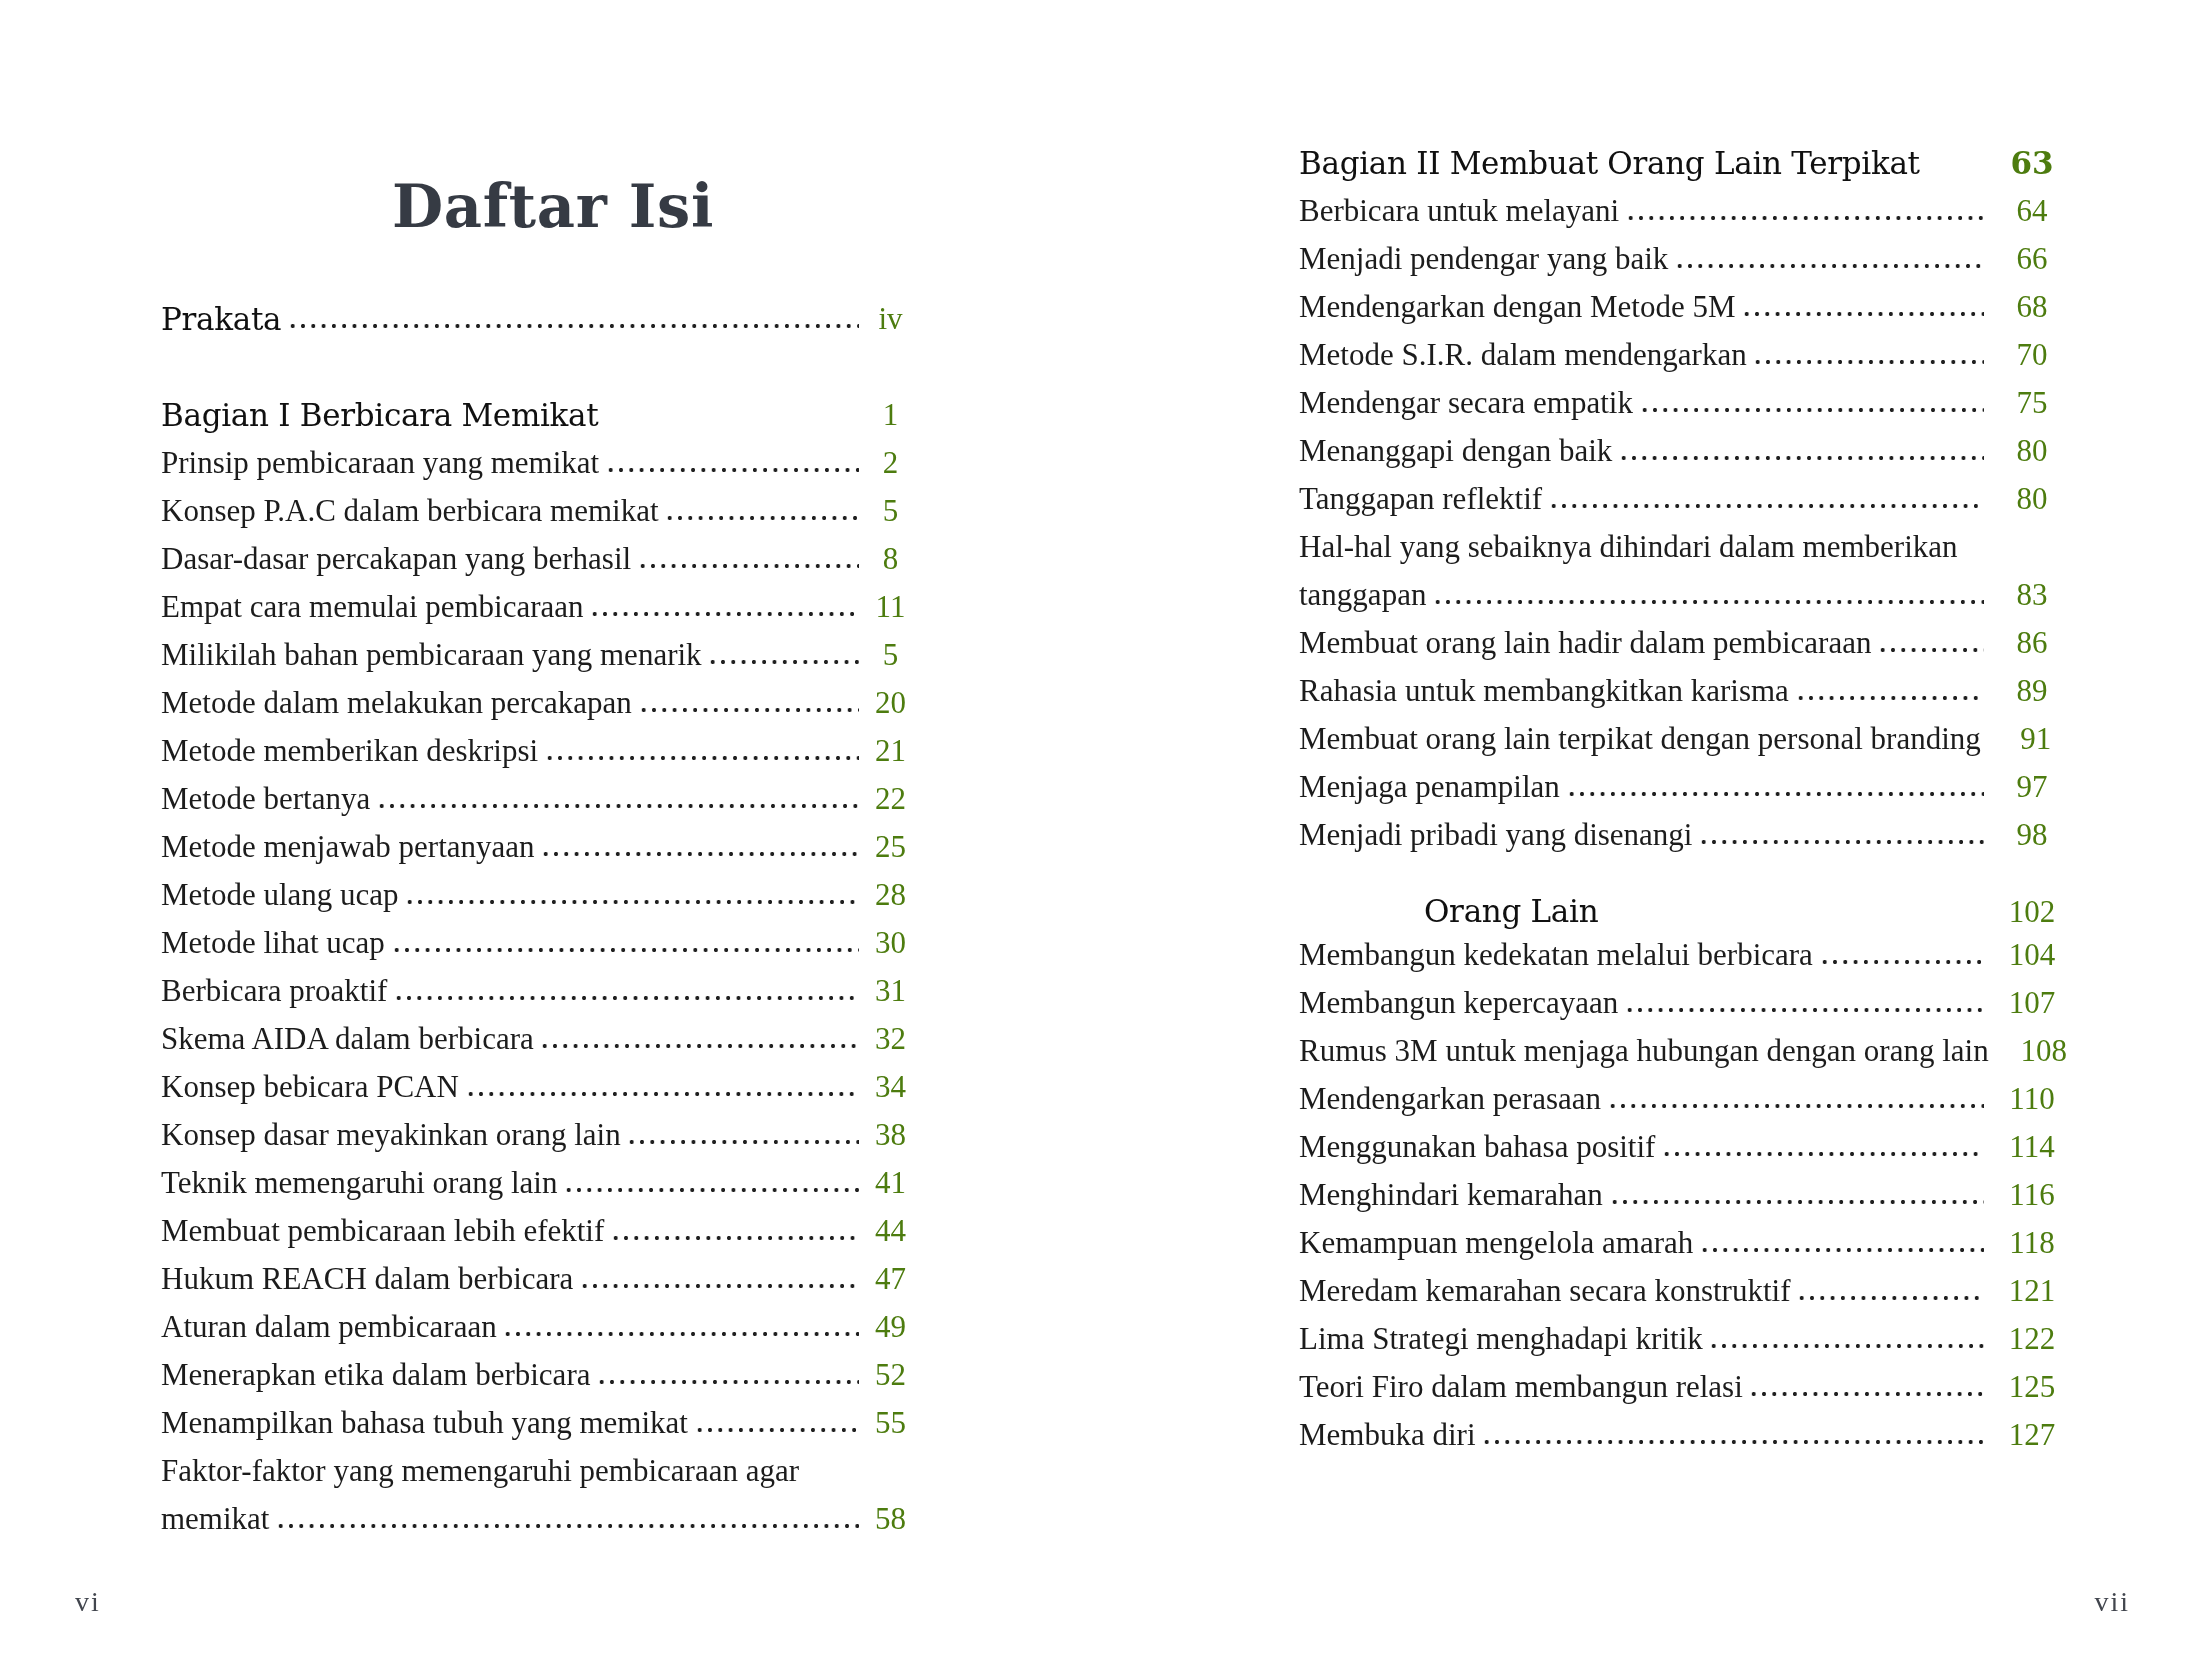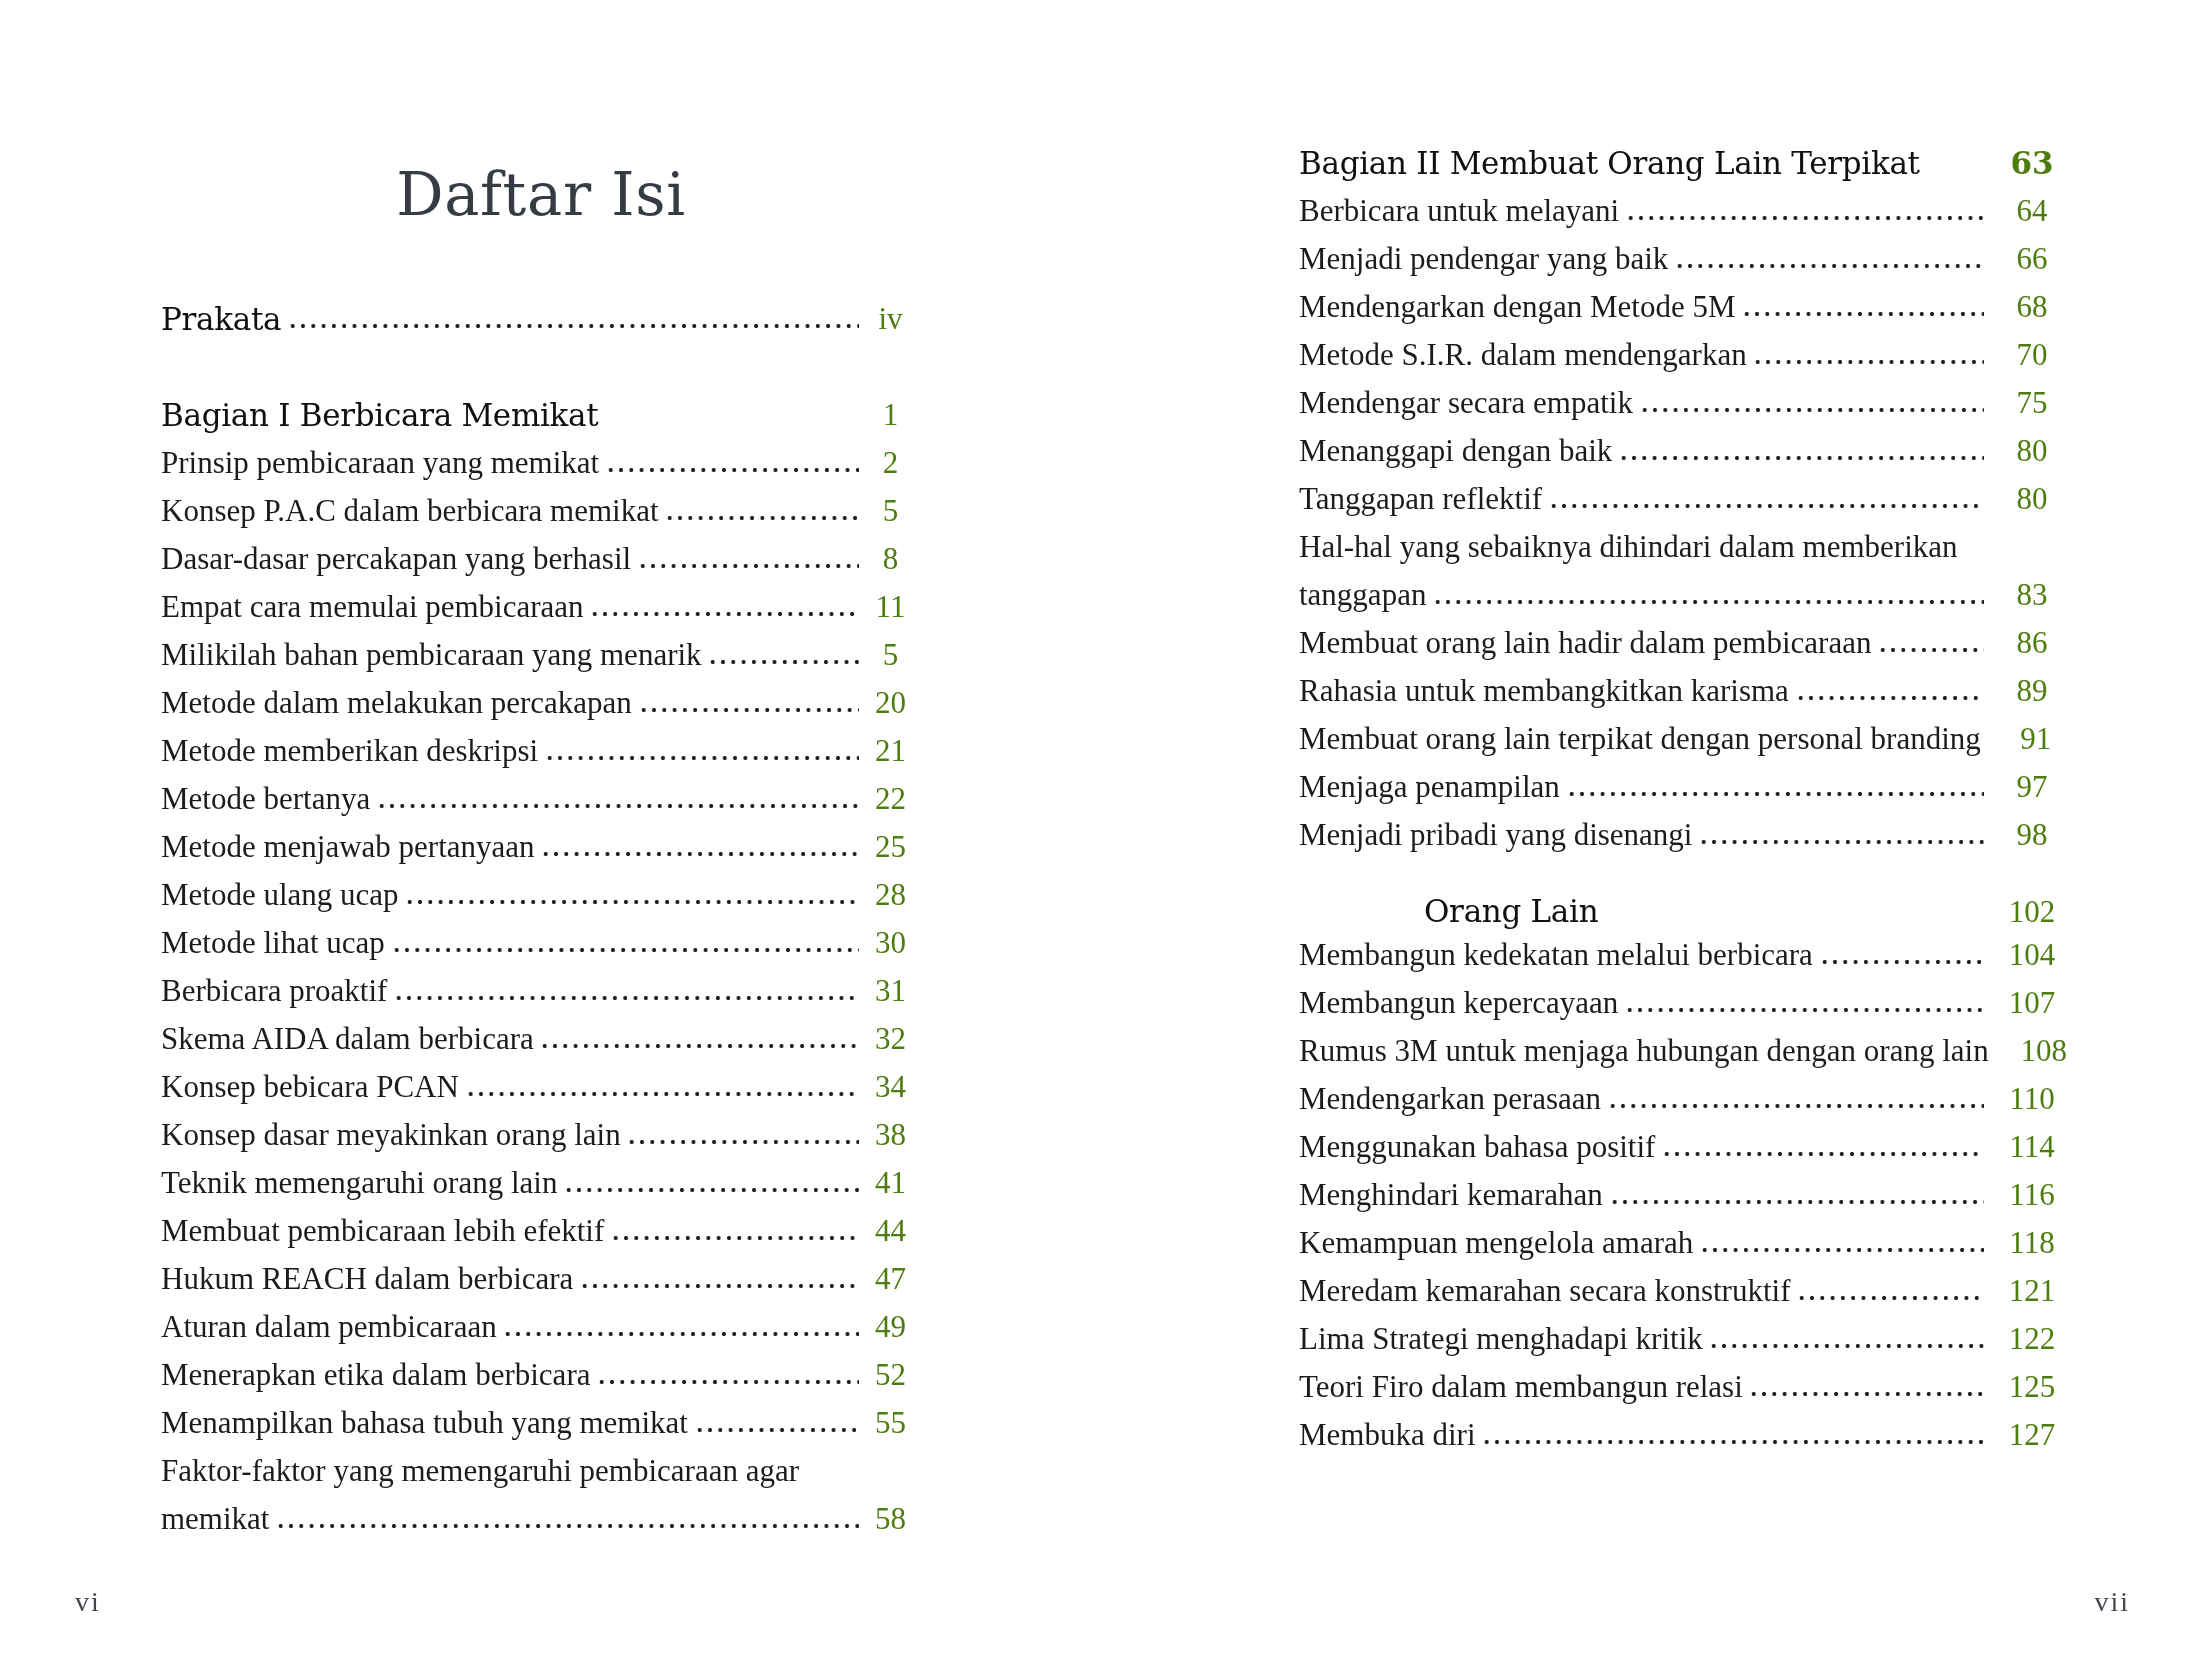--- a/index.html
+++ b/index.html
@@ -5,24 +5,24 @@
   html,body{margin:0;padding:0;background:#e8e8e8;}
   .page{
     position:relative;
     width:2205px;height:1654px;
     background:#ffffff;
     overflow:hidden;
     font-family:"Liberation Serif","DejaVu Serif",serif;
     color:#1c1c1c;
   }
   .title{
-    position:absolute;left:161px;top:159px;width:752px;margin:4px;
+    position:absolute;left:161px;top:159px;width:752px;margin:16px;
     text-align:center;
     font-family:"DejaVu Serif","Liberation Serif",serif;
-    font-weight:400;font-size:59px;line-height:1.1;
+    font-weight:700;font-size:59px;line-height:1.1;
     color:#363b44;letter-spacing:0.7px;
   }
   .col{position:absolute;}
   .col-left{left:161px;top:295px;width:752px;}
   .col-right{left:1299px;top:139px;width:772px;}
   .toc-row{
     display:flex;align-items:flex-start;
     height:48px;line-height:48px;
     font-size:31px;white-space:nowrap;
   }

